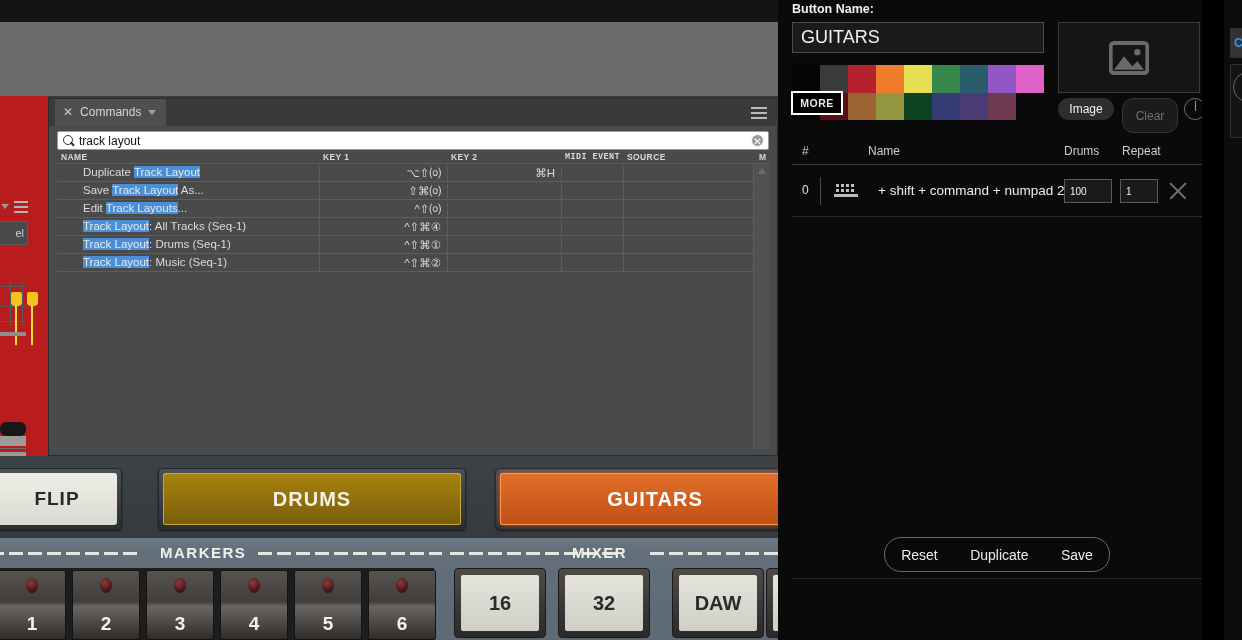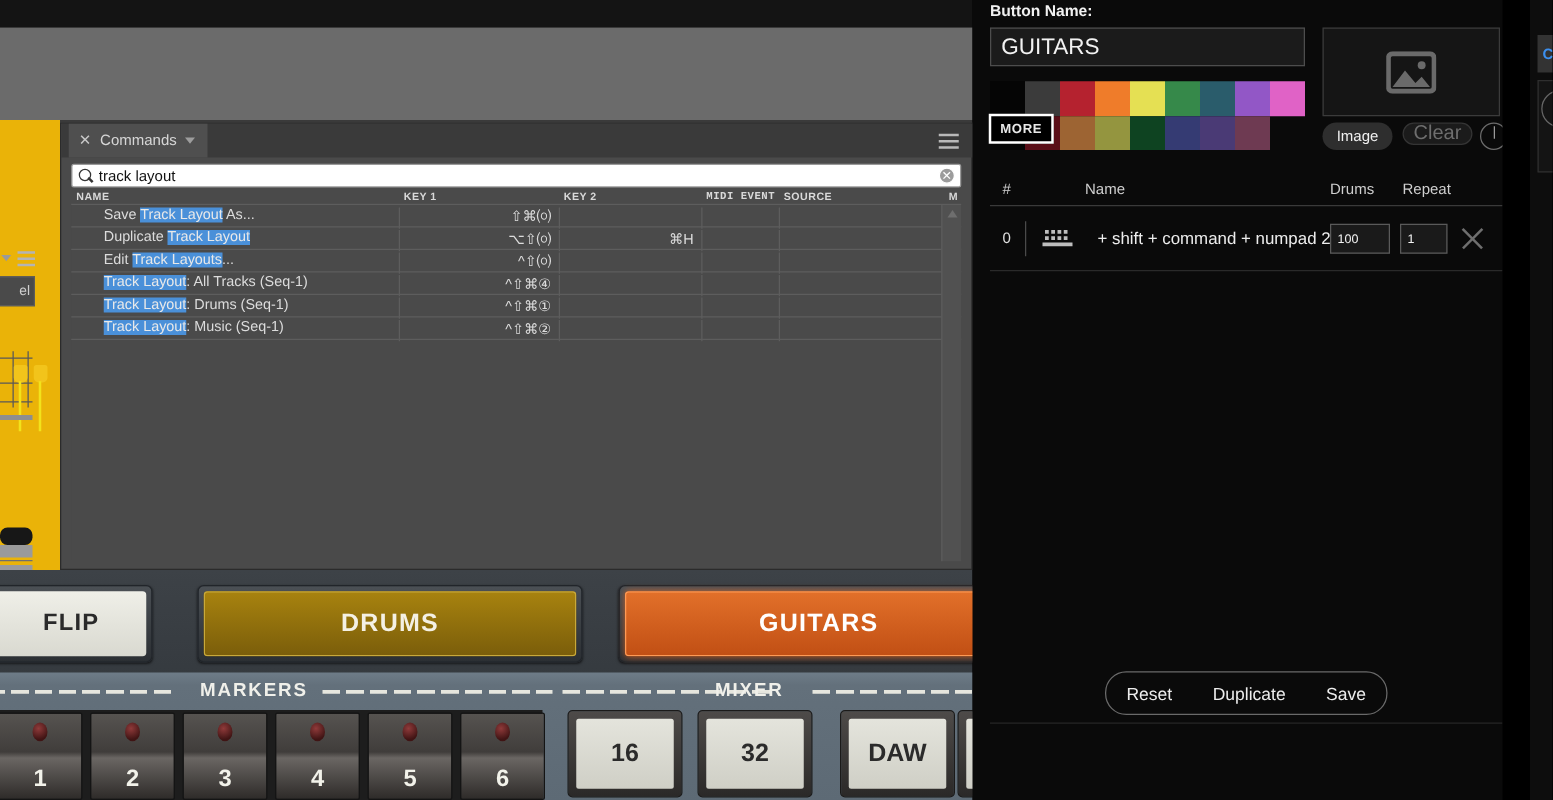--- a/index.html
+++ b/index.html
@@ -9,21 +9,21 @@
     font-family:"Liberation Sans", sans-serif;
     -webkit-font-smoothing:antialiased;
   }
   #root { position:relative; width:1242px; height:640px; }
 
   
   .daw-top-black { position:absolute; left:0; top:0; width:778px; height:22px; background:#141414; }
   .daw-grey { position:absolute; left:0; top:22px; width:778px; height:74px; background:#6b6b6b; }
   .daw-body { position:absolute; left:0; top:96px; width:778px; height:360px; background:#3a3a3a; }
 
-  .daw-strip-left { position:absolute; left:0; top:96px; width:48px; height:360px; background:#eab308; }
+  .daw-strip-left { position:absolute; left:0; top:96px; width:48px; height:360px; background:#b91c1c; }
   .strip-row { position:absolute; left:0; width:26px; background:#8e8e8e; }
   .strip-lines { position:absolute; left:0; width:26px; height:1px; background:#6f6f6f; }
 
   .chev { position:absolute; left:1px; top:108px; width:0;height:0;
           border-left:4px solid transparent;border-right:4px solid transparent;border-top:5px solid #9a9a9a;}
   .burger { position:absolute; width:14px; height:11px; }
   .burger i { display:block; height:2px; background:#b4b4b4; margin-bottom:3px; }
   .pill-left { position:absolute; left:-8px; top:125px; width:36px; height:24px;
                border:1px solid #5c5c5c; background:#4a4a4a; color:#cfcfcf;
                font-size:11px; line-height:22px; text-align:right; padding-right:3px; }
@@ -143,23 +143,23 @@
               background:#000; border:2px solid #ffffff; color:#e8e8e8;
               font-size:10.5px; font-weight:bold; letter-spacing:.5px;
               display:flex; align-items:center; justify-content:center; }
 
   .img-box { position:absolute; left:266px; top:22px; width:142px; height:71px;
              border:1px solid #3b3b3b; background:#151515;
              display:flex; align-items:center; justify-content:center; }
   .img-btn { position:absolute; left:266px; top:98px; width:56px; height:22px;
              border-radius:11px; background:#2e2e2e; color:#f0f0f0;
              font-size:12px; display:flex; align-items:center; justify-content:center; }
-  .clr-btn { position:absolute; left:330px; top:98px; width:56px; height:18px;
+  .clr-btn { position:absolute; left:330px; top:98px; width:56px; height:35px;
              border-radius:11px; background:#1b1b1b; border:1px solid #343434;
-             color:#6e6e6e; font-size:16px; display:flex; align-items:center; justify-content:center; }
+             color:#6e6e6e; font-size:12px; display:flex; align-items:center; justify-content:center; }
   .knob { position:absolute; left:392px; top:98px; width:22px; height:22px;
           border-radius:50%; border:1px solid #6d6d6d; }
   .knob:after { content:""; position:absolute; left:50%; margin-left:-.5px; top:2px;
                 width:1px; height:10px; background:#9a9a9a; }
 
   .acts-head { position:absolute; left:0; top:140px; width:410px; height:25px;
                border-bottom:1px solid #3a3a3a; color:#cfcfcf; font-size:12px; }
   .acts-head span { position:absolute; top:4px; }
   .act-row { position:absolute; left:0; top:165px; width:410px; height:52px;
              border-bottom:1px solid #2a2a2a; }
@@ -265,30 +265,30 @@
       <span style="left:266px;">KEY 1</span>
       <span style="left:394px;">KEY 2</span>
       <span style="left:508px;font-family:Liberation Mono, monospace;">MIDI EVENT</span>
       <span style="left:570px;">SOURCE</span>
       <span style="left:702px;">M</span>
     </div>
 
     <div class="tbl-body">
       <div id="cmd-rows">
           <div class="crow">
+            <span class="c-name"><span>Duplicate </span><span class="hl">Track Layout</span></span>
+            <span class="c-k1">⌥⇧⒪</span>
+            <span class="c-k2">⌘H</span>
+            <span class="c-midi"></span>
+            <span class="c-src"></span>
+          </div>
+          <div class="crow">
             <span class="c-name"><span>Save </span><span class="hl">Track Layout</span><span> As...</span></span>
             <span class="c-k1">⇧⌘⒪</span>
             <span class="c-k2"></span>
-            <span class="c-midi"></span>
-            <span class="c-src"></span>
-          </div>
-          <div class="crow">
-            <span class="c-name"><span>Duplicate </span><span class="hl">Track Layout</span></span>
-            <span class="c-k1">⌥⇧⒪</span>
-            <span class="c-k2">⌘H</span>
             <span class="c-midi"></span>
             <span class="c-src"></span>
           </div>
           <div class="crow">
             <span class="c-name"><span>Edit </span><span class="hl">Track Layouts</span><span>...</span></span>
             <span class="c-k1">^⇧⒪</span>
             <span class="c-k2"></span>
             <span class="c-midi"></span>
             <span class="c-src"></span>
           </div>

